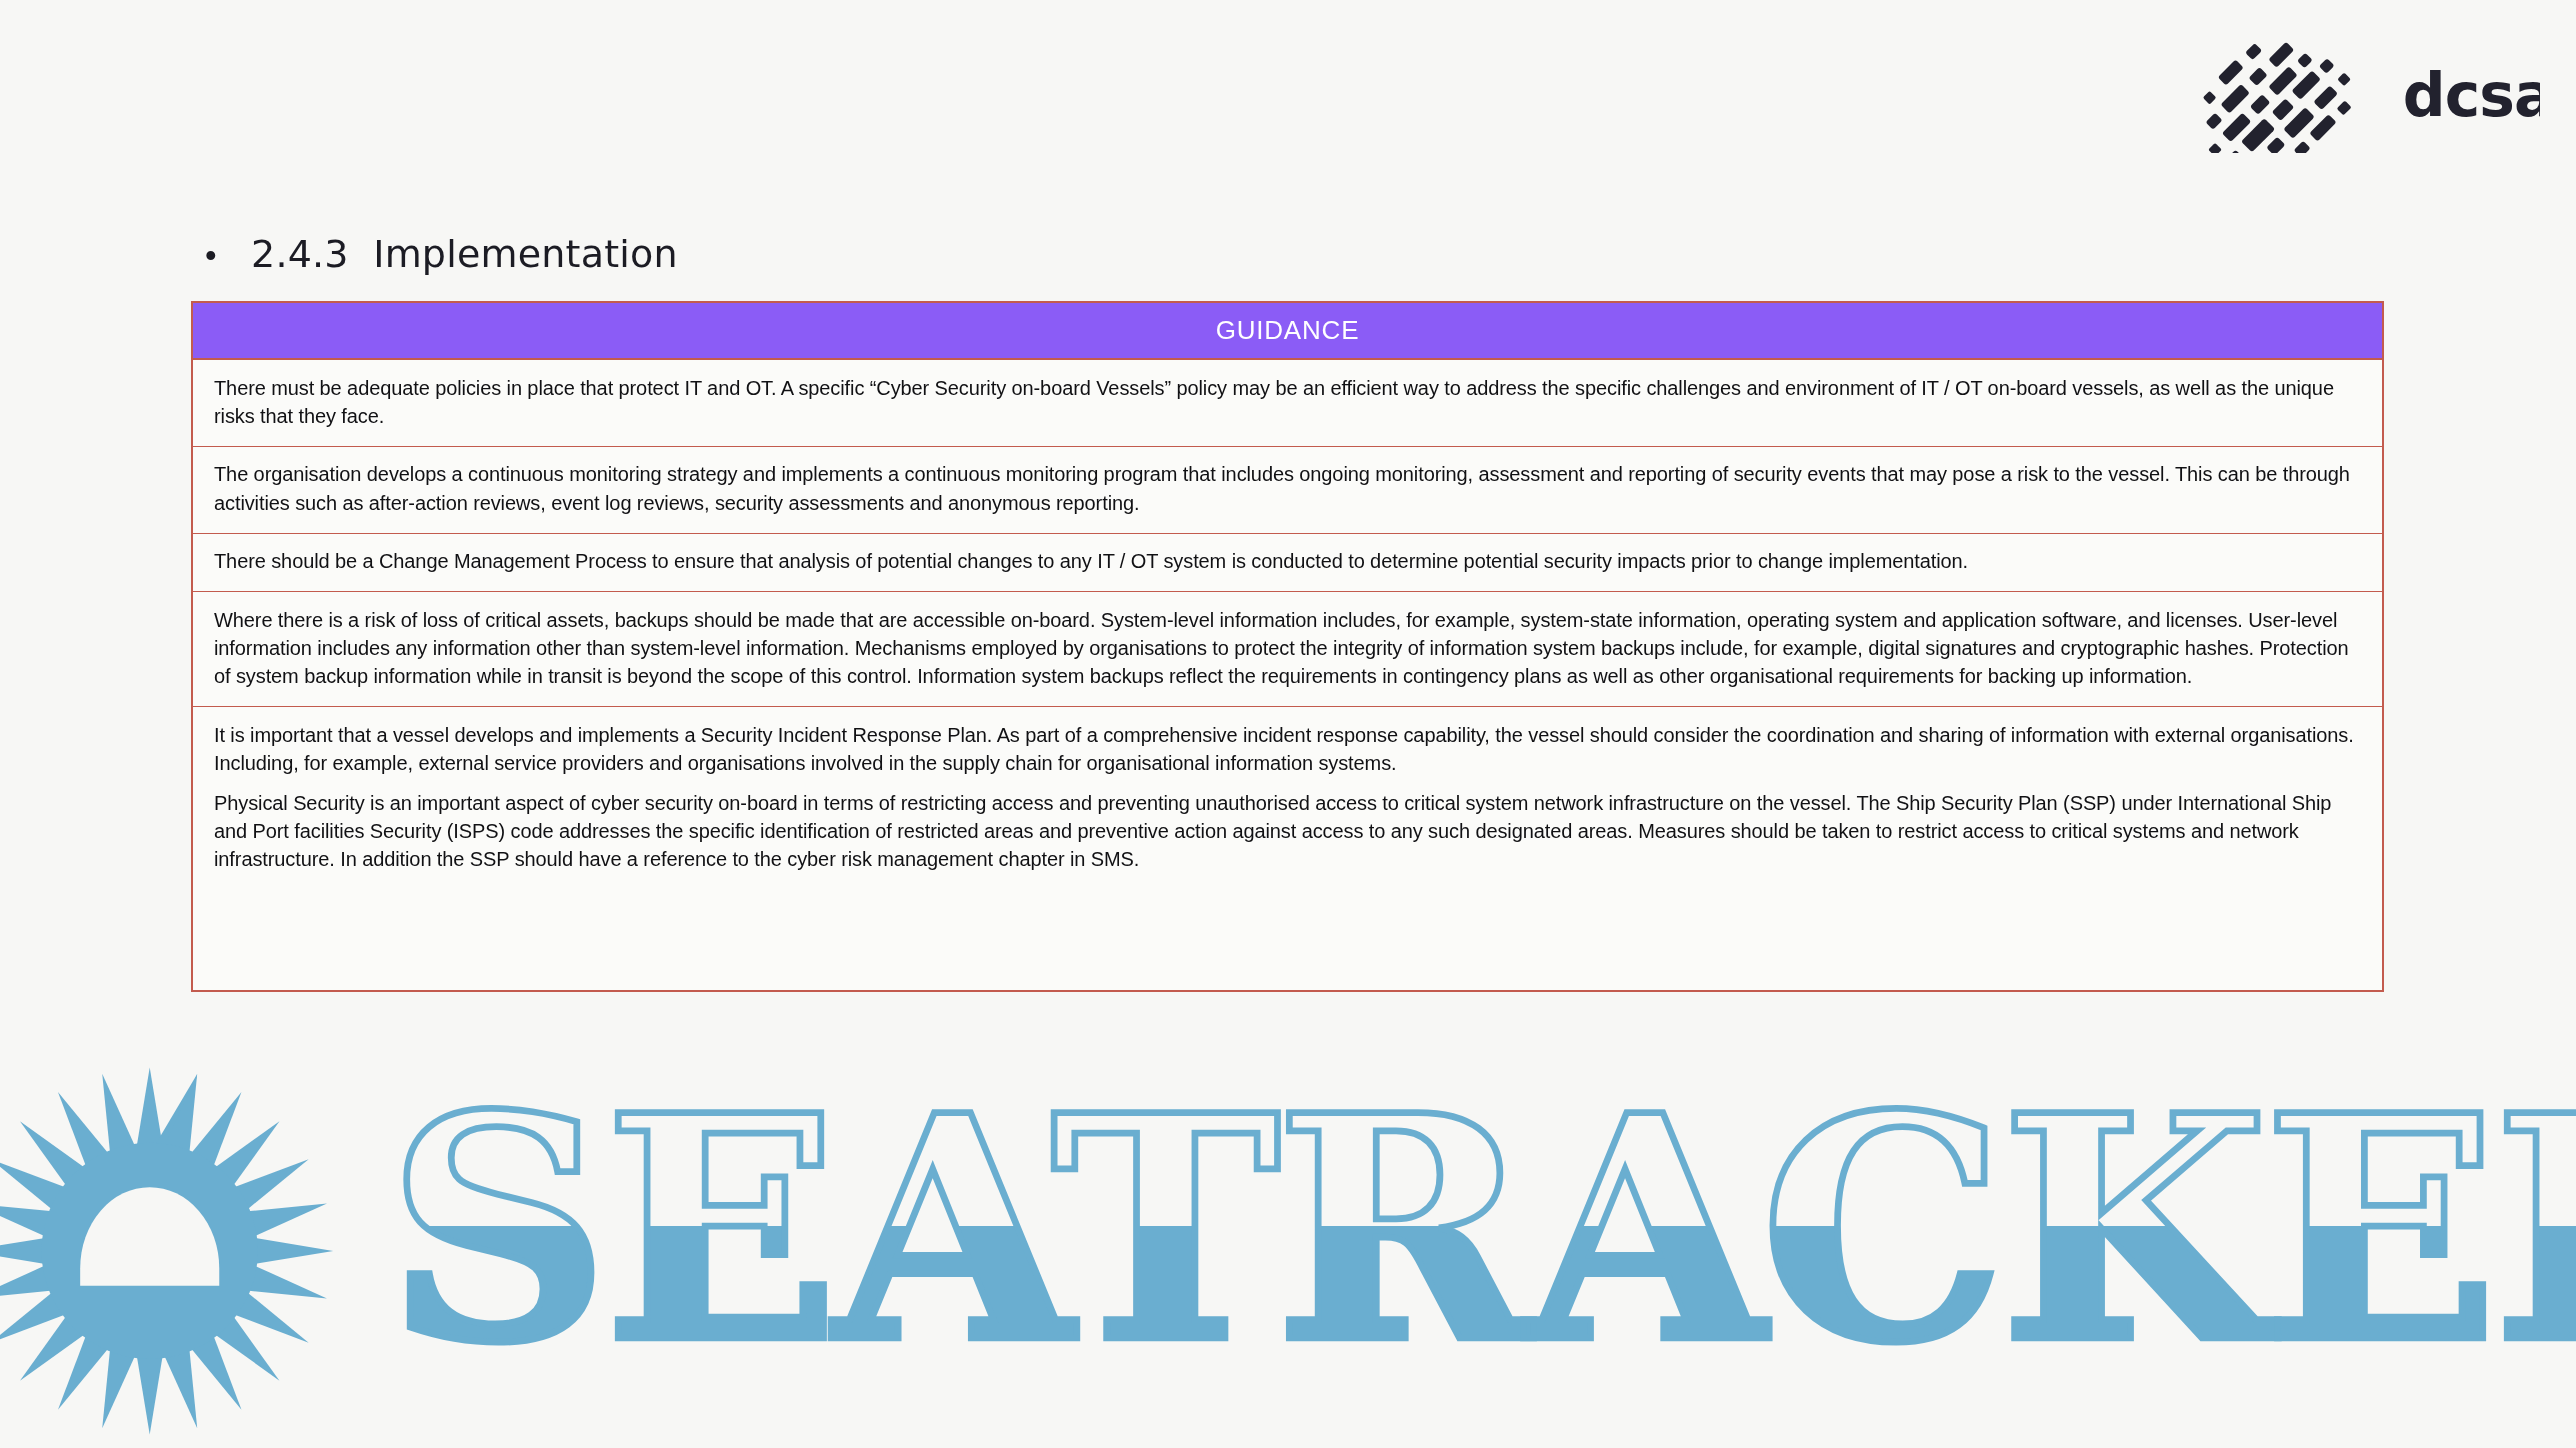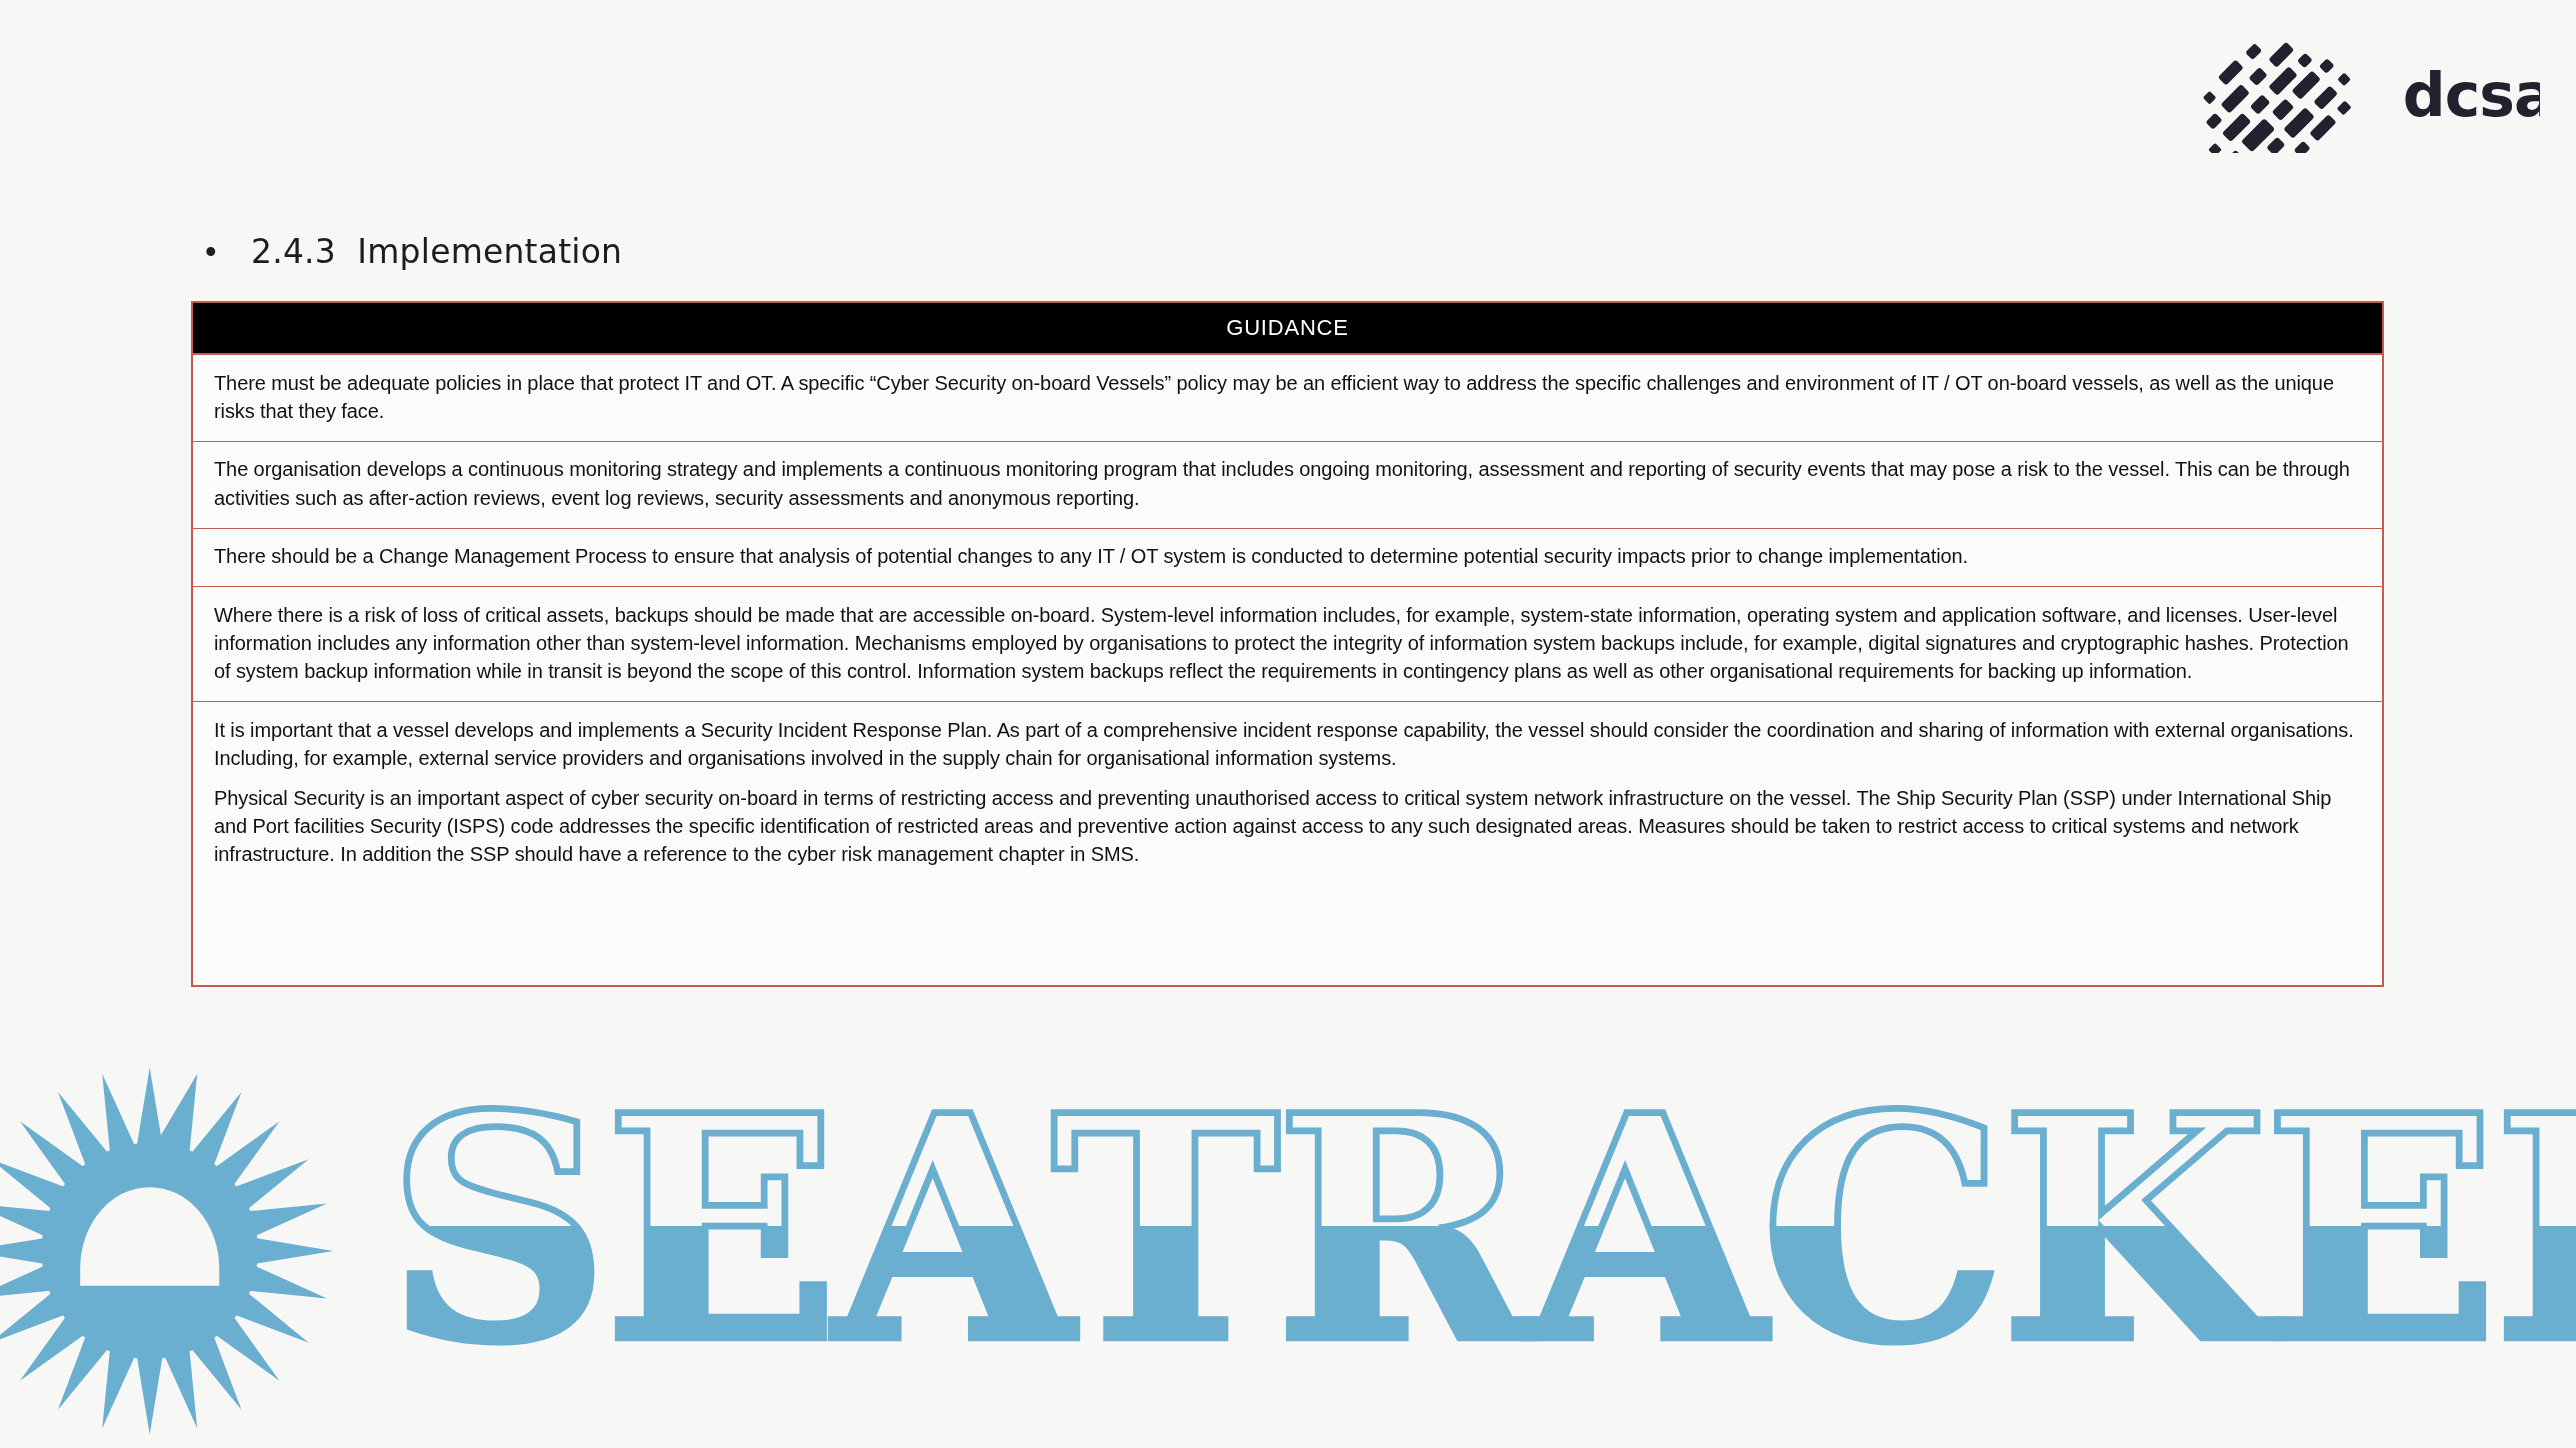--- a/index.html
+++ b/index.html
@@ -59,42 +59,42 @@
   }
   #bullet-line .bullet-dot {
     font-size: 33px;
     line-height: 1;
     width: 46px;
     display: inline-block;
     color: #1c1c24;
   }
   #bullet-line .bullet-text {
     font-family: "DejaVu Sans", sans-serif;
-    font-size: 33px;
+    font-size: 38px;
     font-weight: 400;
     color: #1c1c24;
     white-space: pre;
     letter-spacing: 0.2px;
   }
 
   
   #guidance-table {
     position: absolute;
     left: 191px;
     top: 301px;
     width: 2193px;
     border: 2.9px solid #c35b4e;
     box-sizing: border-box;
     background: #fbfbf9;
   }
   #guidance-header {
-    background: #000000;
+    background: #8b5cf6;
     color: #ffffff;
     text-align: center;
-    font-size: 22px;
+    font-size: 26px;
     letter-spacing: 0.8px;
     padding: 11.6px 0 12.6px 0;
     font-family: "Liberation Sans", sans-serif;
     border-bottom: 2.9px solid #c35b4e;
   }
   .guidance-row {
     border-bottom: 1.9px solid #c35b4e;
     padding: 13.5px 21px 15.5px 21px;
     box-sizing: border-box;
   }

